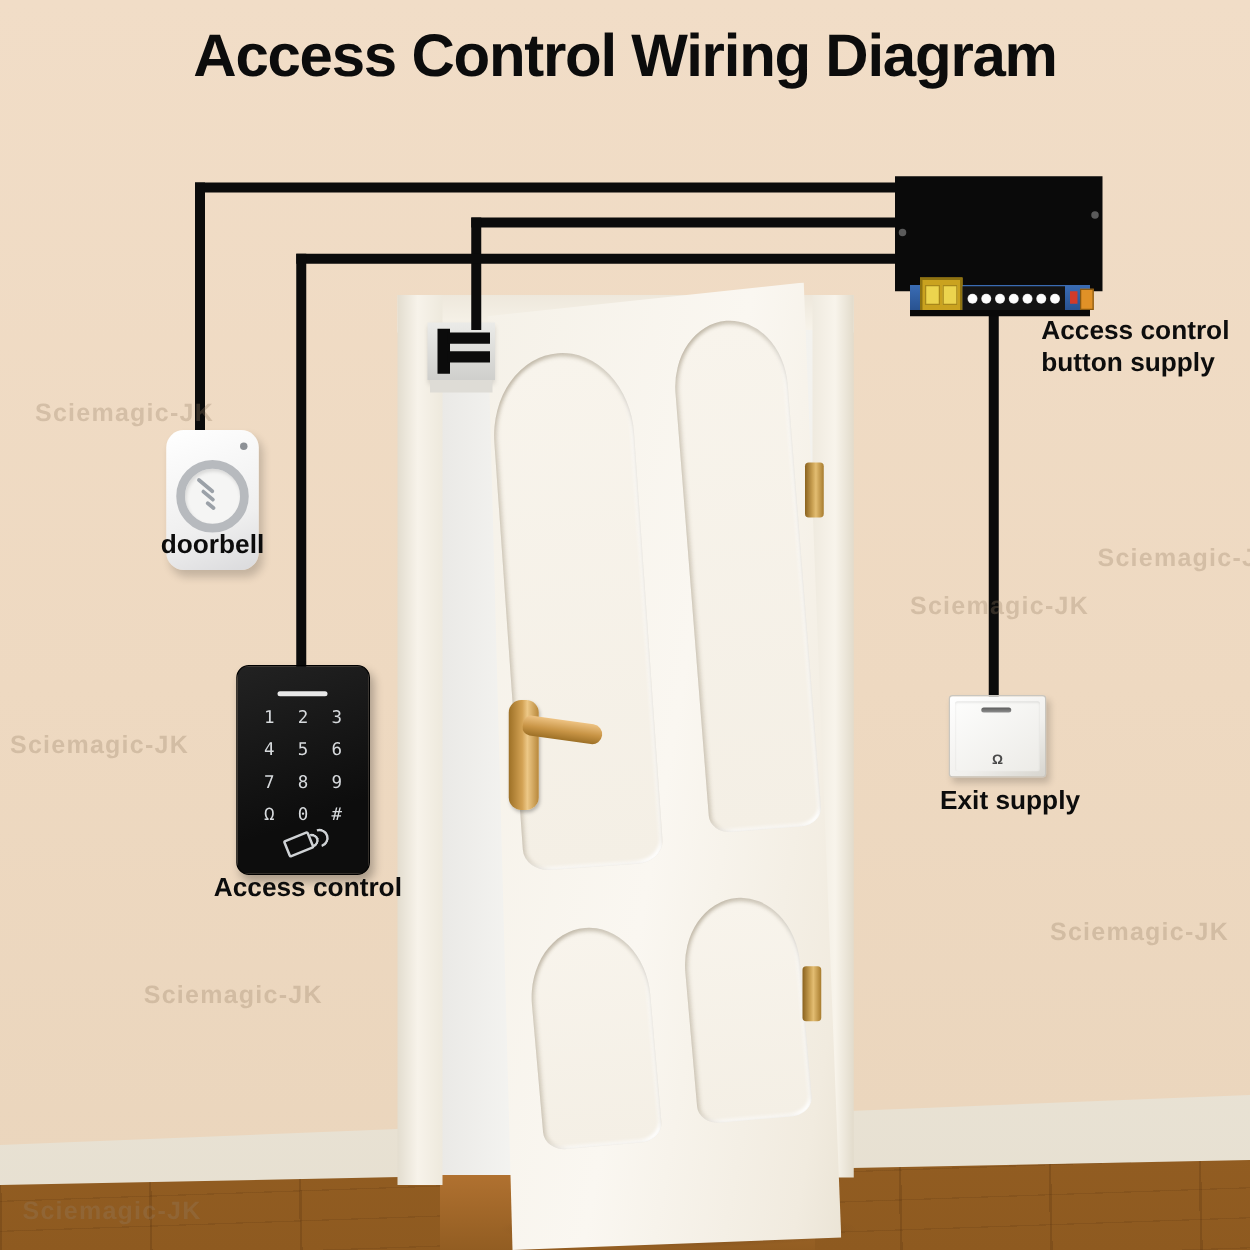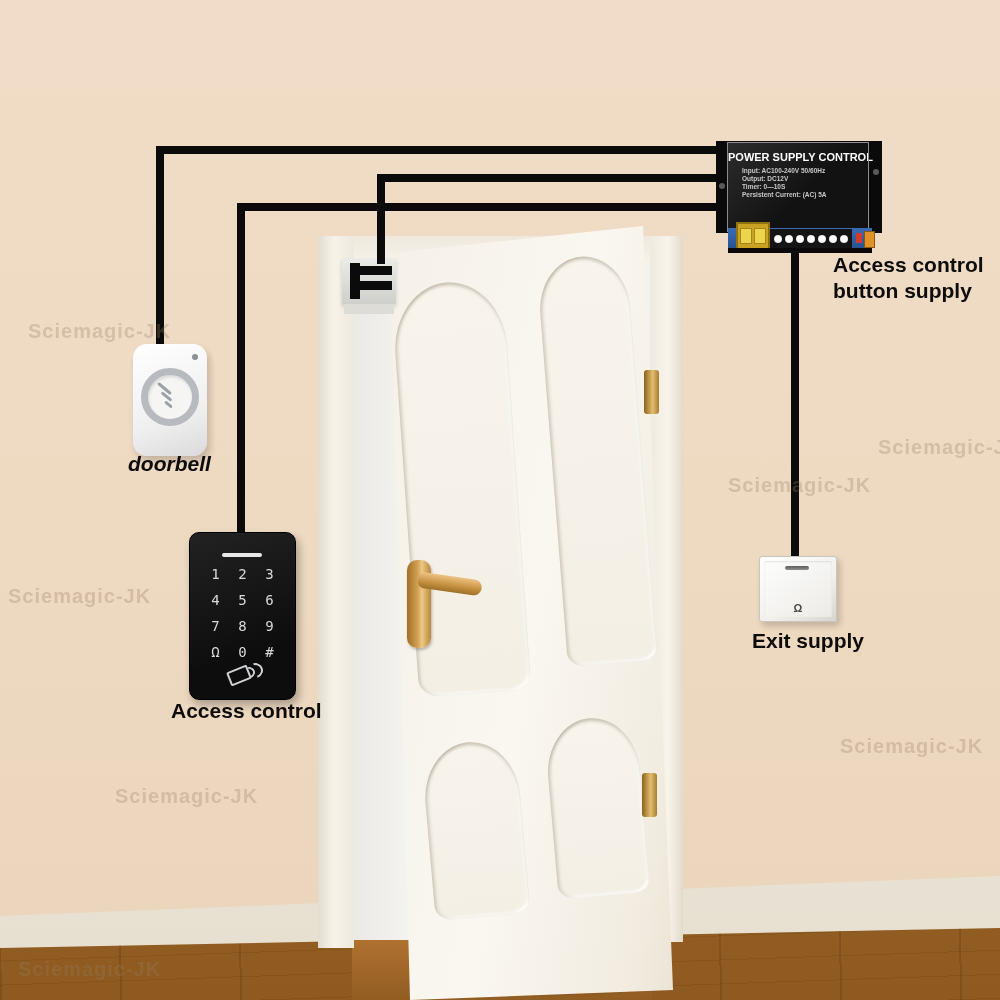--- a/index.html
+++ b/index.html
@@ -116,20 +116,21 @@
     line-height:26px;color:#0d0d0d;}
   
   .wm{position:absolute;font-size:20px;font-weight:bold;letter-spacing:1px;
     color:rgba(150,126,100,.30);pointer-events:none;white-space:nowrap;}
 </style>
 </head>
 <body>
 
 <div class="stage">
 
+  <div class="title">Access Control Wiring Diagram</div>
 
   <div class="baseboard"></div>
   <div class="floor"></div>
 
   <div class="frame-top"></div>
   <div class="doorway-opening"></div>
   <div class="opening-floor"></div>
   <div class="frame-left"></div>
   <div class="frame-right"></div>
 
@@ -188,29 +189,20 @@
     <div class="rfid">
       <span class="rfid-card"></span>
       <span class="rfid-wave" style="left:18px;top:6px;width:7px;height:7px;"></span>
       <span class="rfid-wave" style="left:22px;top:2px;width:11px;height:11px;"></span>
     </div>
   </div>
 
   <div class="psu">
     <div class="psu-hole" style="left:3px;top:42px;"></div>
     <div class="psu-hole" style="right:3px;top:28px;"></div>
-    <div class="psu-face">
-      <div class="psu-title">POWER SUPPLY CONTROL</div>
-      <div class="psu-specs">
-        <div>Input:  AC100-240V   50/60Hz</div>
-        <div>Output:  DC12V</div>
-        <div>Timer:  0—10S</div>
-        <div>Persistent  Current: (AC) 5A</div>
-      </div>
-    </div>
   </div>
   <div class="psu-pcb"></div>
   <div class="psu-yellow">
       <span></span>
       <span></span>
     </div>
   <div class="psu-terms">
     <span class="screw"></span>
     <span class="screw"></span>
     <span class="screw"></span>
@@ -222,21 +214,21 @@
   <div class="psu-led"></div>
   <div class="psu-orange"></div>
   <div class="psu-lip"></div>
 
   <div class="exit-btn">
     <div class="exit-inner"></div>
     <div class="exit-slot"></div>
     <div class="exit-bell">Ω</div>
   </div>
 
-  <div class="lbl" style="left:128px;top:452px;width:84px;text-align:left;font-style:italic;">doorbell</div>
+  <div class="lbl" style="left:128px;top:424px;width:84px;text-align:center;">doorbell</div>
   <div class="lbl" style="left:171px;top:699px;width:140px;text-align:center;">Access control</div>
   <div class="lbl" style="left:752px;top:629px;">Exit supply</div>
   <div class="psu-caption">
     <div>Access control</div>
     <div>button supply</div>
   </div>
 
   <div class="wm" style="left:28px;top:320px;">Sciemagic-JK</div>
   <div class="wm" style="left:8px;top:585px;">Sciemagic-JK</div>
   <div class="wm" style="left:115px;top:785px;">Sciemagic-JK</div>

